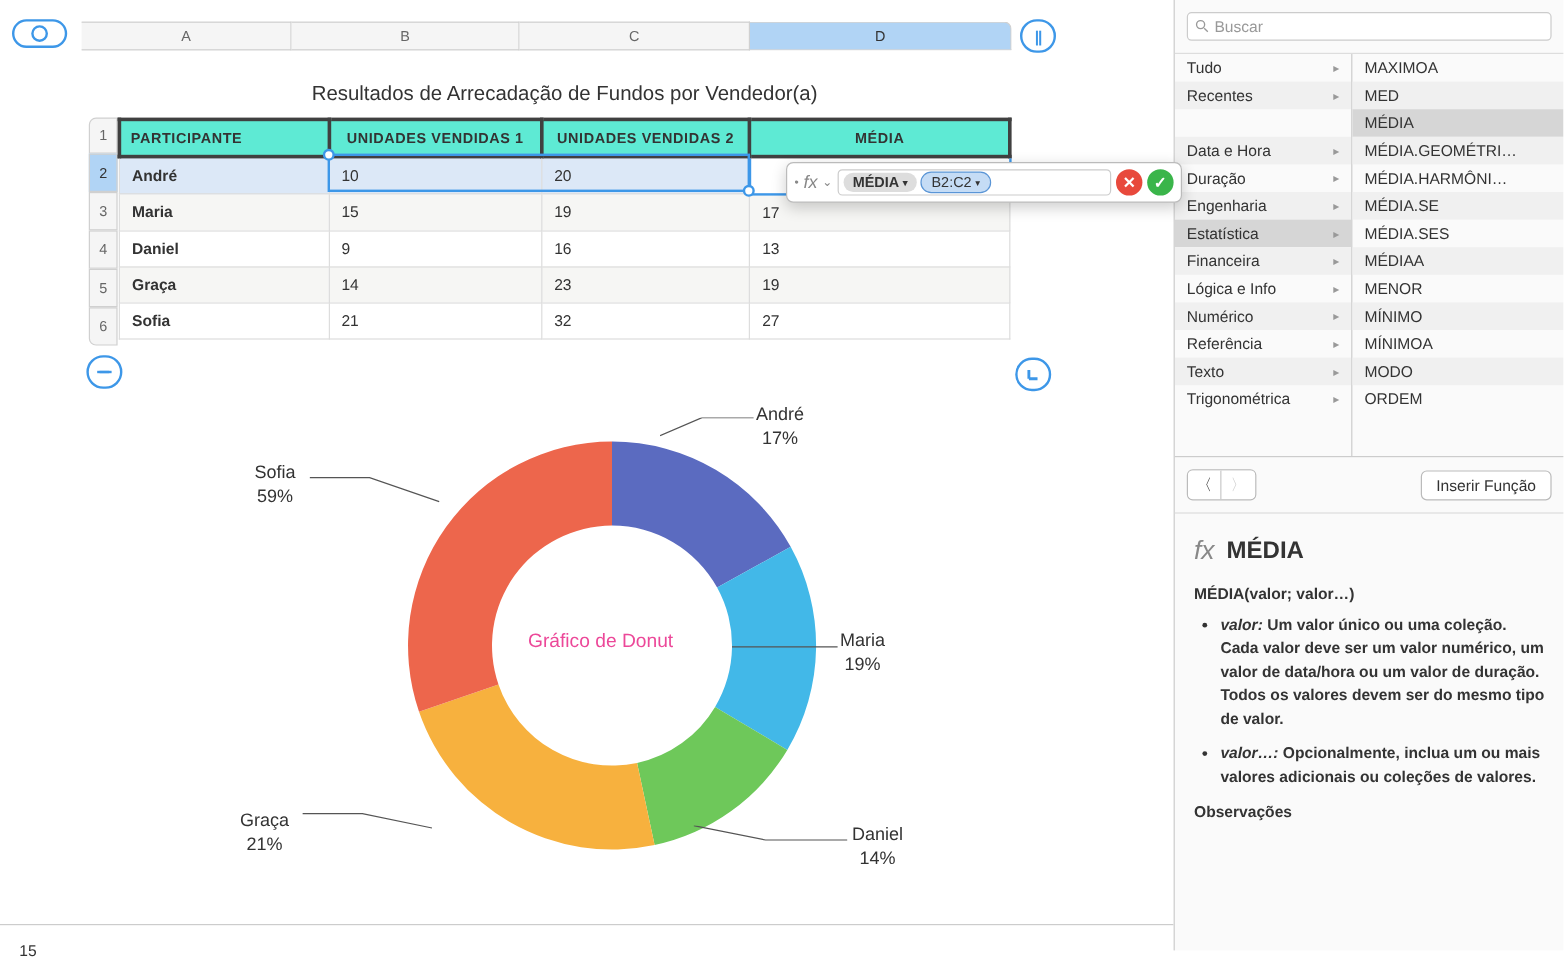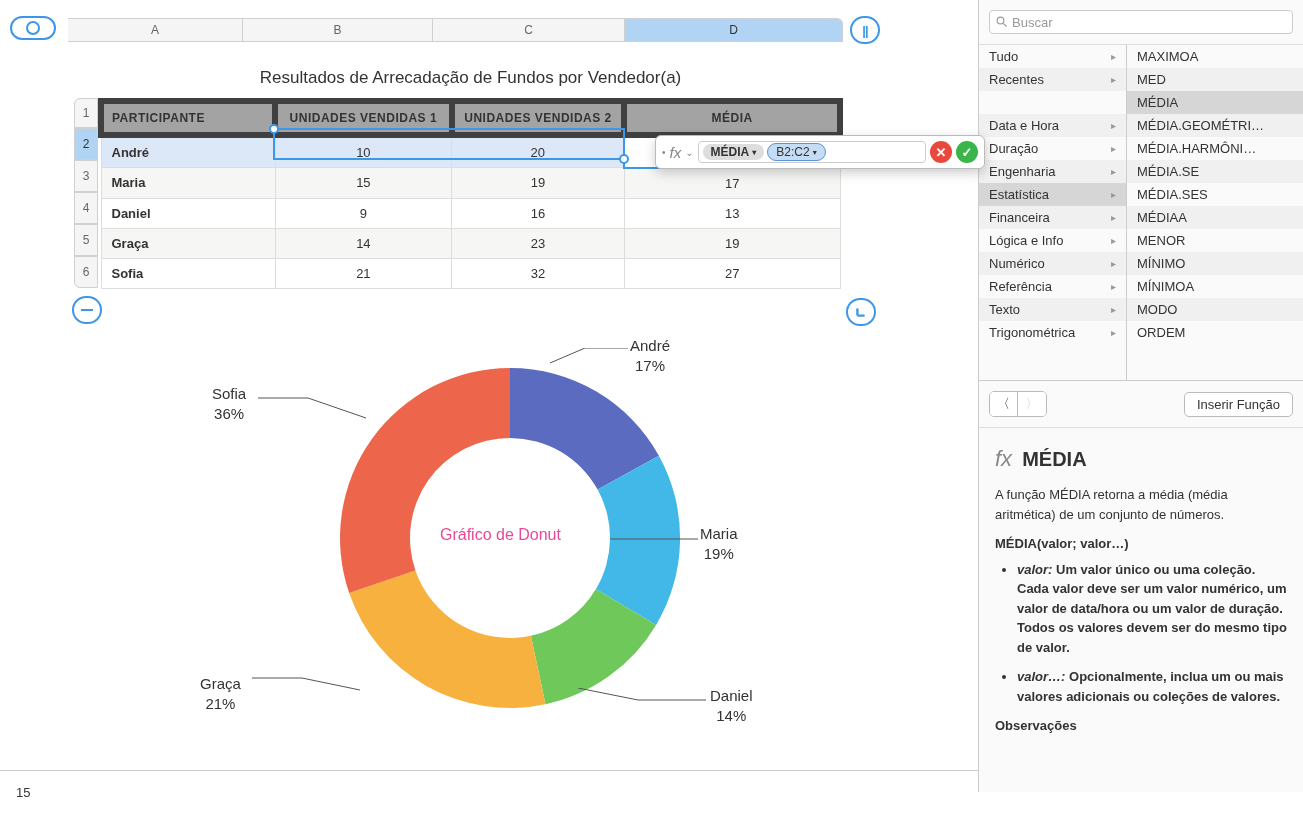--- a/index.html
+++ b/index.html
@@ -22,26 +22,26 @@
 .row-header { position: absolute; width: 24px; background: #f5f5f5; border: 1px solid #d0d0d0; text-align: center; color: #666; font-size: 12px; }
 .row-header.sel { background: #b1d4f5; color:#333; }
 .rh-1{left:74px;top:98px;height:30px;line-height:28px;border-top-left-radius:6px;}
 .rh-2{left:74px;top:128px;height:32px;line-height:30px;}
 .rh-3{left:74px;top:160px;height:32px;line-height:30px;}
 .rh-4{left:74px;top:192px;height:32px;line-height:30px;}
 .rh-5{left:74px;top:224px;height:32px;line-height:30px;}
 .rh-6{left:74px;top:256px;height:32px;line-height:30px;border-bottom-left-radius:6px;}
 
 .tbl { position: absolute; left: 98px; top: 98px; width: 745px; border-collapse: collapse; }
-.tbl th { background: #a3a3a3; font-weight: 600; font-size: 12px; padding: 7px 8px; border: 6px solid #404040; text-align: left; letter-spacing: 0.5px;}
+.tbl th { background: #5eead4; font-weight: 600; font-size: 12px; padding: 7px 8px; border: 3px solid #404040; text-align: left; letter-spacing: 0.5px;}
 .tbl th.center{text-align:center;}
 .tbl td { border: 1px solid #ddd; padding: 7px 10px; background: #fff; }
 .tbl tr:nth-child(odd) td { background: #f6f6f4; }
 .tbl td.name { font-weight: 600; }
-.tbl td.num { text-align: center; margin-left: 26px; }
+.tbl td.num { text-align: left; margin-left: 26px; }
 .tbl tr.selrow td { background: #dce8f7; }
 .tbl tr.selrow td.formulacell { background: #fff; border: 2px solid #3d97e8; }
 .sel-box { position: absolute; border: 2px solid #3d97e8; pointer-events:none; }
 .sel-range{ left:273px; top:128px; width:352px; height:32px; }
 .sel-handle{position:absolute;width:10px;height:10px;background:#fff;border:2px solid #3d97e8;border-radius:50%;}
 .sh-tl{left:-6px;top:-6px;} .sh-br{right:-6px;bottom:-6px;}
 
 .add-rows{position:absolute;left:72px;top:296px;width:30px;height:28px;border:2px solid #3d97e8;border-radius:14px;background:#fff;display:flex;align-items:center;justify-content:center;}
 .add-rows::before,.add-rows::after{content:"";display:block;width:10px;height:2px;background:#3d97e8;margin:0 -4px;}
 .add-cols{position:absolute;left:846px;top:298px;width:30px;height:28px;border:2px solid #3d97e8;border-radius:14px;background:#fff;display:flex;align-items:center;justify-content:center;}
@@ -216,21 +216,21 @@
     <div class="slice-label" style="left:570px;top:358px;"><span>Daniel</span><br><span>14%</span></div>
     <svg style="position:absolute;left:438px;top:360px;" width="130" height="20">
         <path d="M0 0 L60 12 L128 12" stroke="#555" fill="none"></path>
       </svg>
 
     <div class="slice-label" style="left:60px;top:346px;"><span>Graça</span><br><span>21%</span></div>
     <svg style="position:absolute;left:112px;top:340px;" width="110" height="28">
         <path d="M108 22 L50 10 L0 10" stroke="#555" fill="none"></path>
       </svg>
 
-    <div class="slice-label" style="left:72px;top:56px;"><span>Sofia</span><br><span>36%</span></div>
+    <div class="slice-label" style="left:72px;top:56px;"><span>Sofia</span><br><span>59%</span></div>
     <svg style="position:absolute;left:118px;top:68px;" width="110" height="28">
         <path d="M108 22 L50 2 L0 2" stroke="#555" fill="none"></path>
       </svg>
   </div>
 
   <div class="bottom-bar">
     <div class="bb-val">15</div>
   </div>
 </div>
 
@@ -317,21 +317,20 @@
       <div class="sb-nav-btn">〈</div>
       <div class="sb-nav-btn" style="color:#ccc;">〉</div>
     </div>
     <div class="sb-insert">Inserir Função</div>
   </div>
   <div class="sb-help">
     <div class="sb-help-title">
       <span class="fx">fx</span>
       <span class="name">MÉDIA</span>
     </div>
-    <p>A função MÉDIA retorna a média (média aritmética) de um conjunto de números.</p>
     <p class="sb-help-sig">MÉDIA(valor; valor…)</p>
     <ul>
       <li><em>valor:</em> <span>Um valor único ou uma coleção. Cada valor deve ser um valor numérico, um valor de data/hora ou um valor de duração. Todos os valores devem ser do mesmo tipo de valor.</span></li>
       <li><em>valor…:</em> <span>Opcionalmente, inclua um ou mais valores adicionais ou coleções de valores.</span></li>
     </ul>
     <p style="font-weight:600;">Observações</p>
   </div>
 </div>
 
 </body></html>

